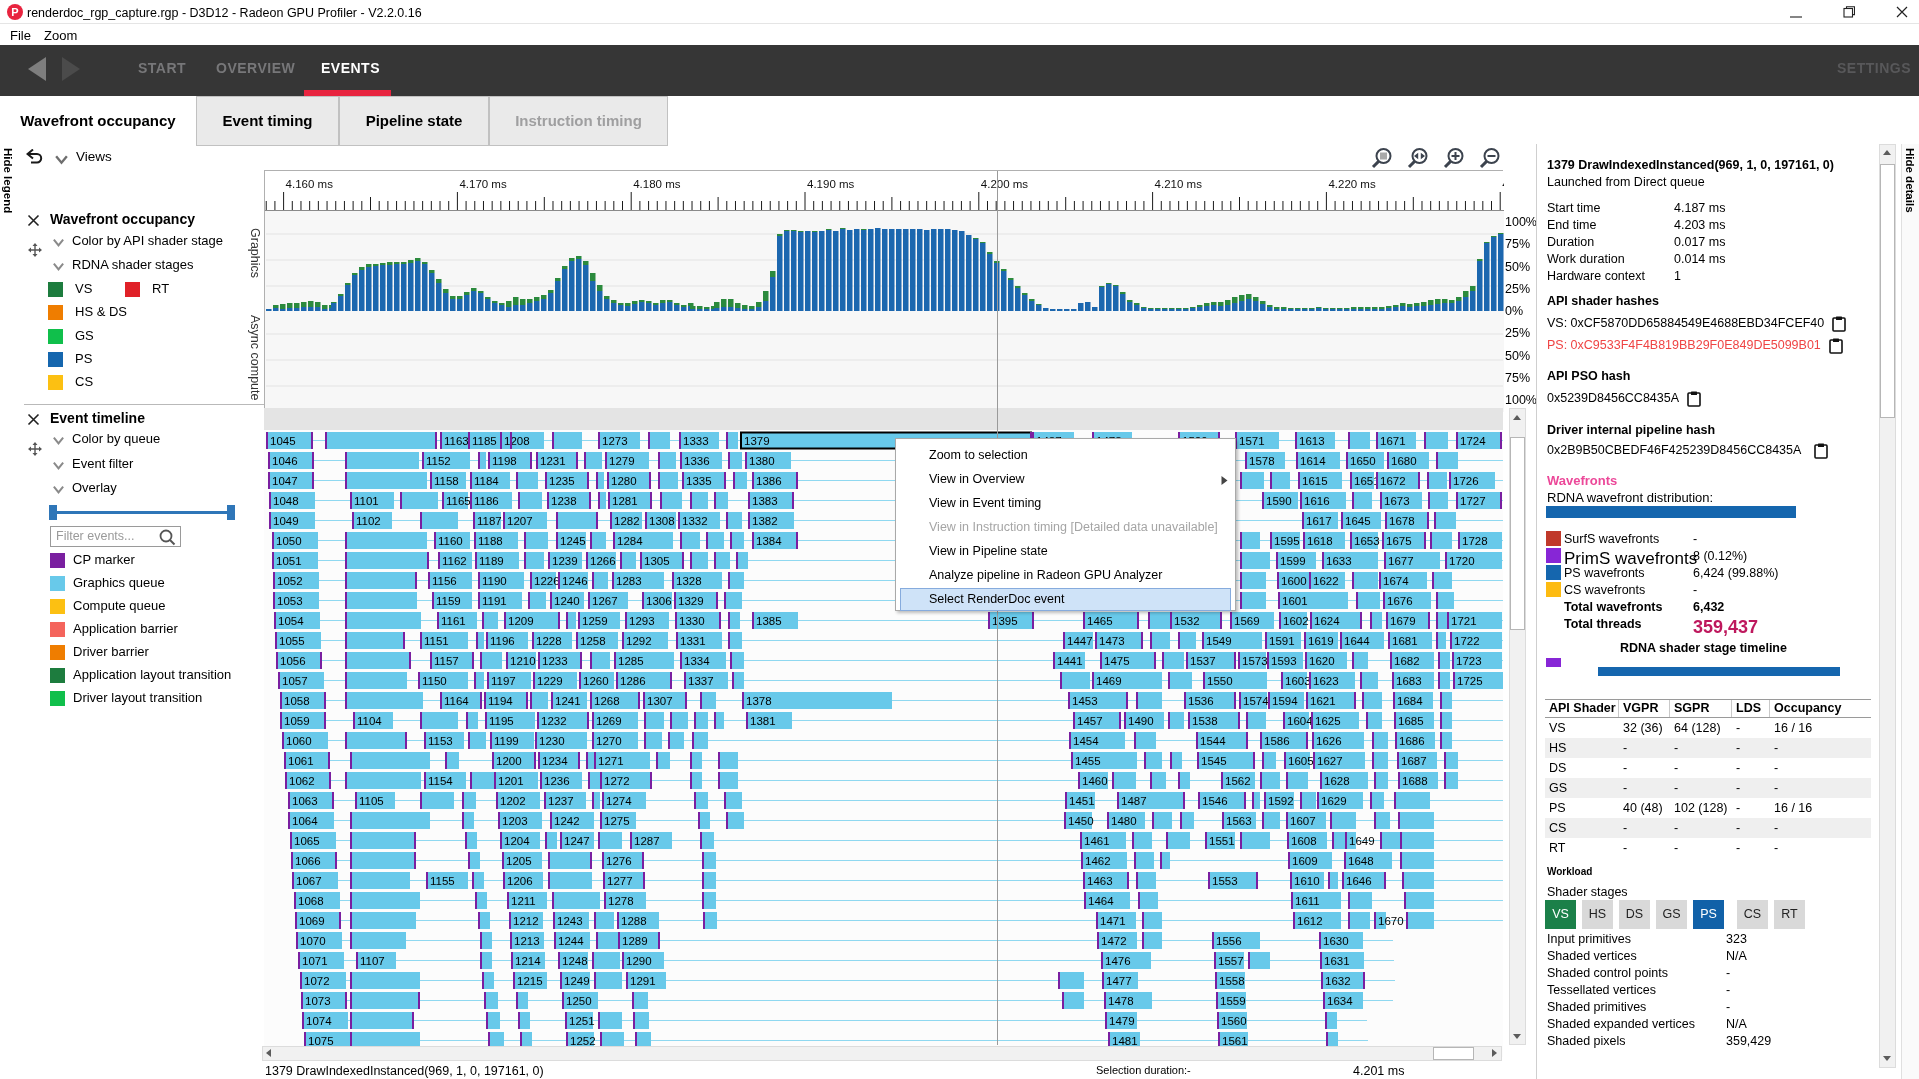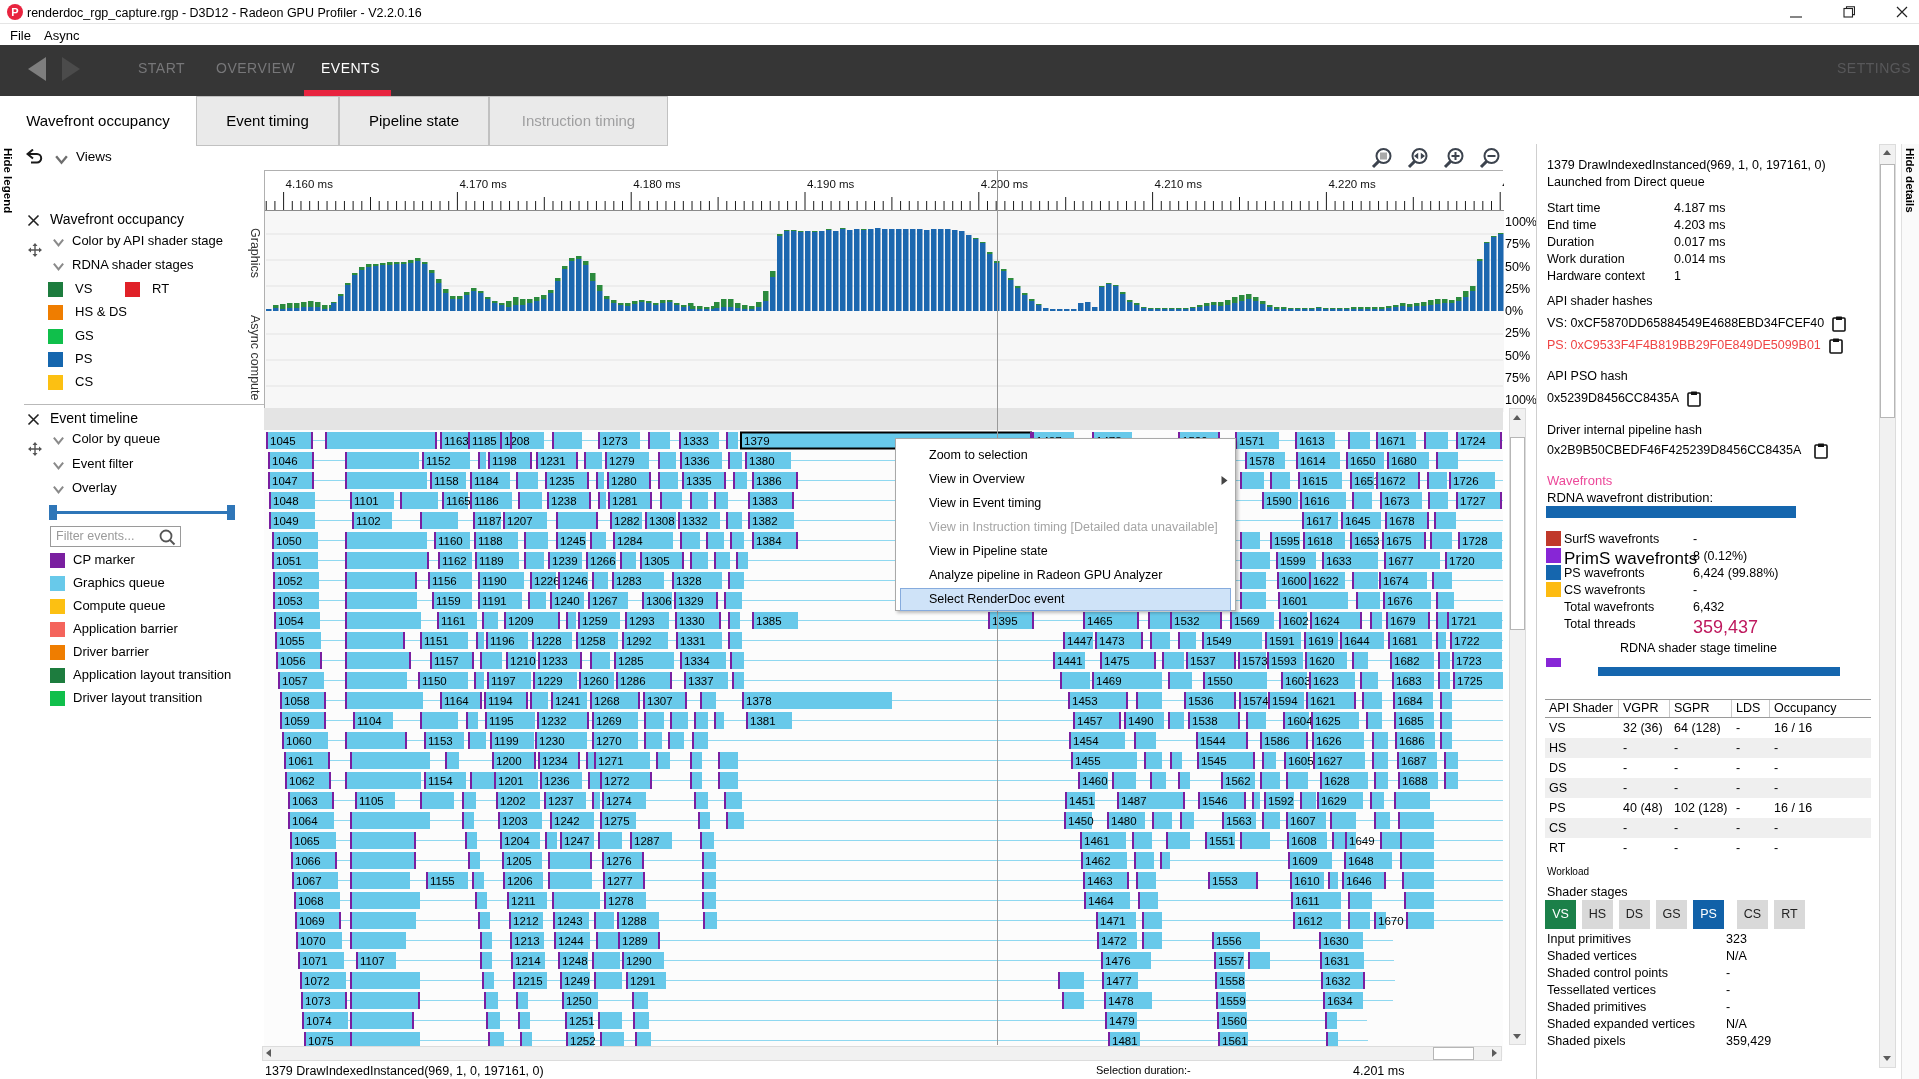--- a/index.html
+++ b/index.html
@@ -1,17 +1,17 @@
 <!DOCTYPE html>
 <html><head><meta charset="utf-8"><style>
 *{margin:0;padding:0;box-sizing:border-box}
 html,body{width:1919px;height:1079px;overflow:hidden;background:#fff}
 #root{position:relative;width:1919px;height:1079px;font-family:"Liberation Sans",sans-serif;-webkit-font-smoothing:antialiased}
 .t{position:absolute;font-size:13px;color:#000;white-space:nowrap}
-.b{position:absolute;font-size:13px;font-weight:normal;color:#000;white-space:nowrap}
+.b{position:absolute;font-size:13px;font-weight:bold;color:#000;white-space:nowrap}
 .el{font-size:11.5px;fill:#000;font-family:"Liberation Sans",sans-serif}
 .rl{font-size:11.5px;fill:#111;font-family:"Liberation Sans",sans-serif}
 .mt{position:absolute;font-size:12.5px;color:#000;white-space:nowrap}
 .vert{position:absolute;writing-mode:vertical-rl;font-weight:bold;font-size:11.5px;color:#000}
 </style></head><body>
 <div id="root">
 <div style="position:absolute;left:0;top:0;width:1919px;height:24px;background:#fff;border-bottom:1px solid #e5e5e5"></div>
     <svg style="position:absolute;left:7px;top:4px" width="16" height="16" viewBox="0 0 16 16">
       <circle cx="8" cy="8" r="8" fill="#e8243f"></circle>
       <text x="8" y="12" font-size="11" font-weight="bold" fill="#fff" text-anchor="middle" font-family="Liberation Sans">P</text>
@@ -21,21 +21,21 @@
       <line x1="0" y1="6" x2="12" y2="6" stroke="#222" stroke-width="1.1"></line>
     </svg>
     <svg style="position:absolute;left:1843px;top:6px" width="12" height="12" viewBox="0 0 12 12">
       <rect x="1" y="2.5" width="8.5" height="8.5" fill="none" stroke="#222" stroke-width="1.1"></rect>
       <path d="M3.5 2.5 V0.8 H11.5 V8.6 H9.7" fill="none" stroke="#222" stroke-width="1.1"></path>
     </svg>
     <svg style="position:absolute;left:1896px;top:6px" width="12" height="12" viewBox="0 0 12 12">
       <path d="M1 1 L11 11 M11 1 L1 11" stroke="#222" stroke-width="1.2"></path>
     </svg>
     <div class="t" style="left:10px;top:28px;font-size:13px">File</div>
-    <div class="t" style="left:44px;top:28px;font-size:13px">Async</div>
+    <div class="t" style="left:44px;top:28px;font-size:13px">Zoom</div>
     <div style="position:absolute;left:0;top:45px;width:1919px;height:51px;background:#363636"></div>
     <svg style="position:absolute;left:24px;top:56px" width="24" height="26" viewBox="0 0 24 26">
       <path d="M22 1 L4 13 L22 25 Z" fill="#7e7e7e"></path>
     </svg>
     <svg style="position:absolute;left:60px;top:56px" width="24" height="26" viewBox="0 0 24 26">
       <path d="M2 1 L20 13 L2 25 Z" fill="#4b4b4b"></path>
     </svg>
     <div class="b" style="left:138px;top:60px;font-size:14px;color:#777779;letter-spacing:0.5px">START</div>
     <div class="b" style="left:216px;top:60px;font-size:14px;color:#777779;letter-spacing:0.5px">OVERVIEW</div>
     <div class="b" style="left:321px;top:60px;font-size:14px;color:#fff;letter-spacing:0.5px">EVENTS</div>

